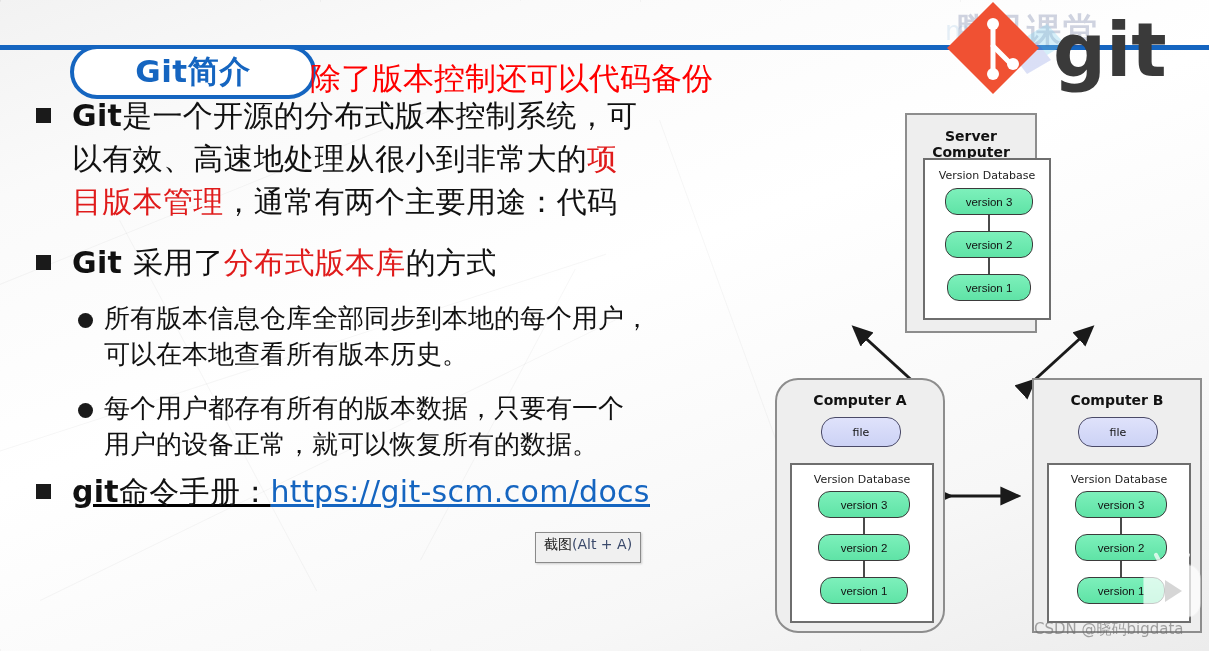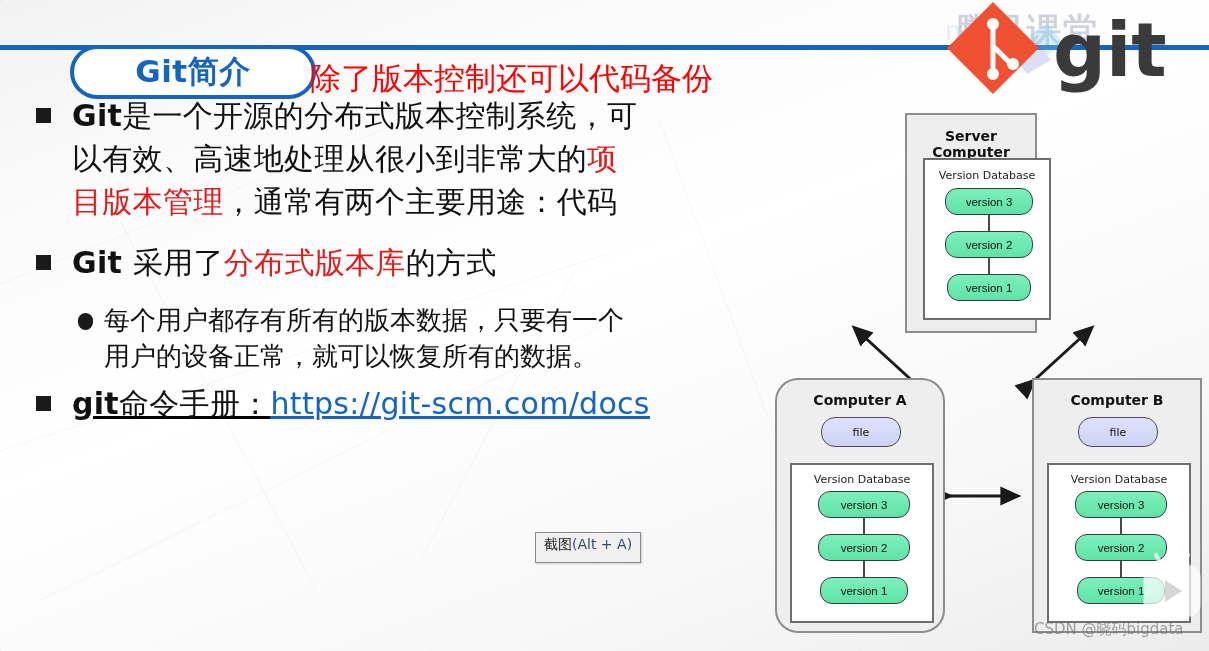--- a/index.html
+++ b/index.html
@@ -206,20 +206,24 @@
 
     <div class="l1" style="margin-top:18px;">
       <div class="sq"></div>
       <div class="txt">
         <span class="sans">Git </span><span>采用了</span><span class="red">分布式版本库</span><span>的方式</span>
       </div>
     </div>
 
     <div class="l2" style="margin-top:16px;">
       <div class="dot"></div>
+      <div class="txt">
+        <span>所有版本信息仓库全部同步到本地的每个用户，</span><br>
+        <span>可以在本地查看所有版本历史。</span>
+      </div>
     </div>
 
     <div class="l2" style="margin-top:18px;">
       <div class="dot"></div>
       <div class="txt">
         <span>每个用户都存有所有的版本数据，只要有一个</span><br>
         <span>用户的设备正常，就可以恢复所有的数据。</span>
       </div>
     </div>
 

